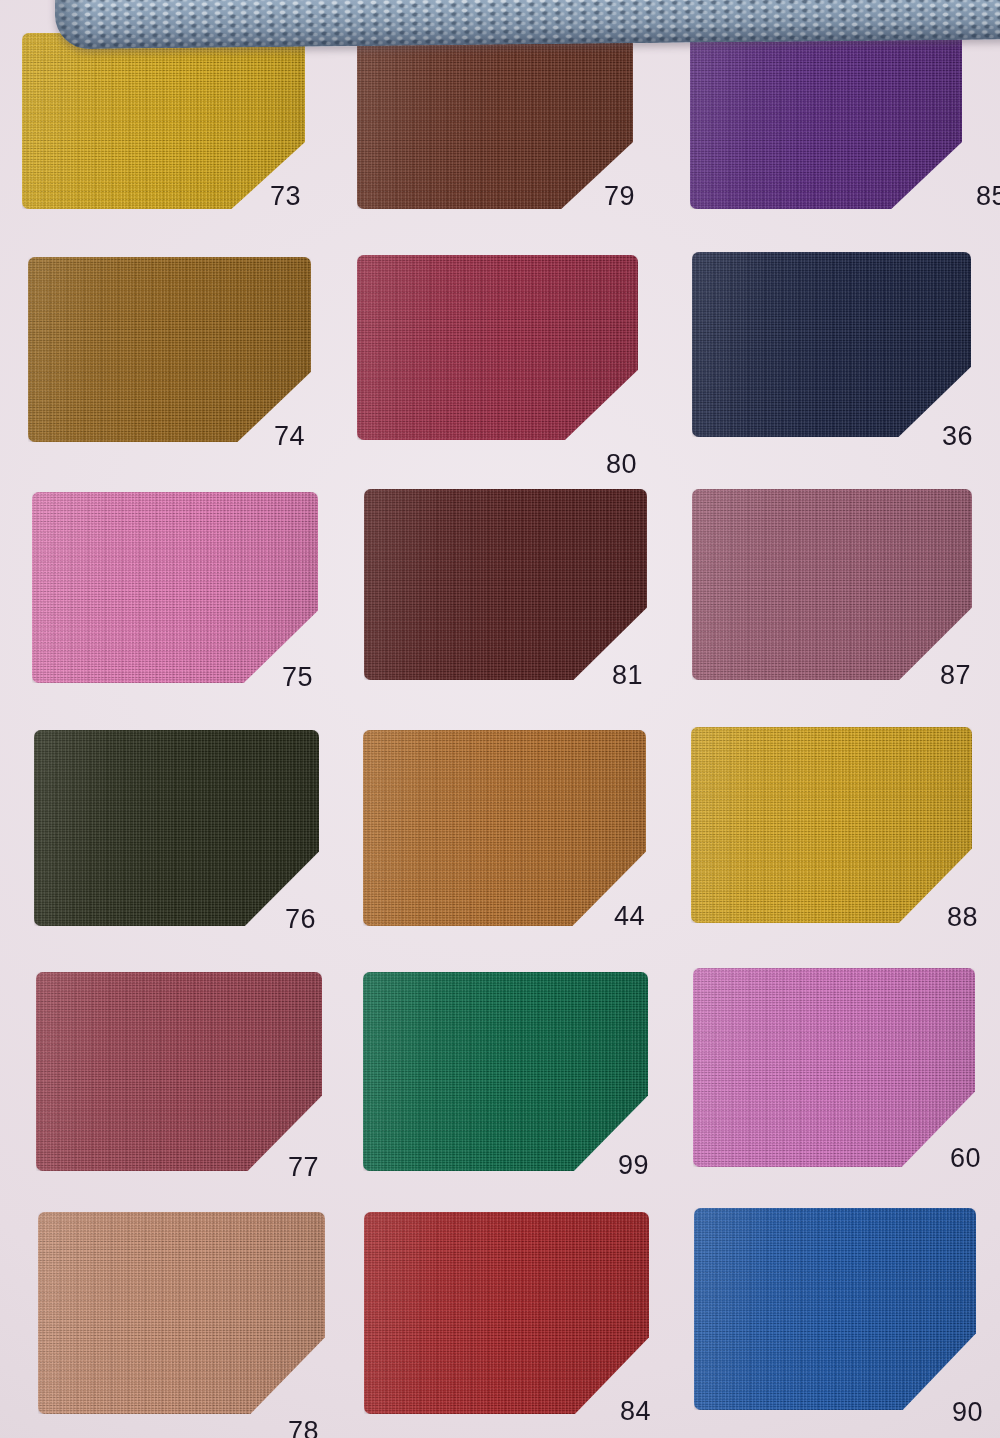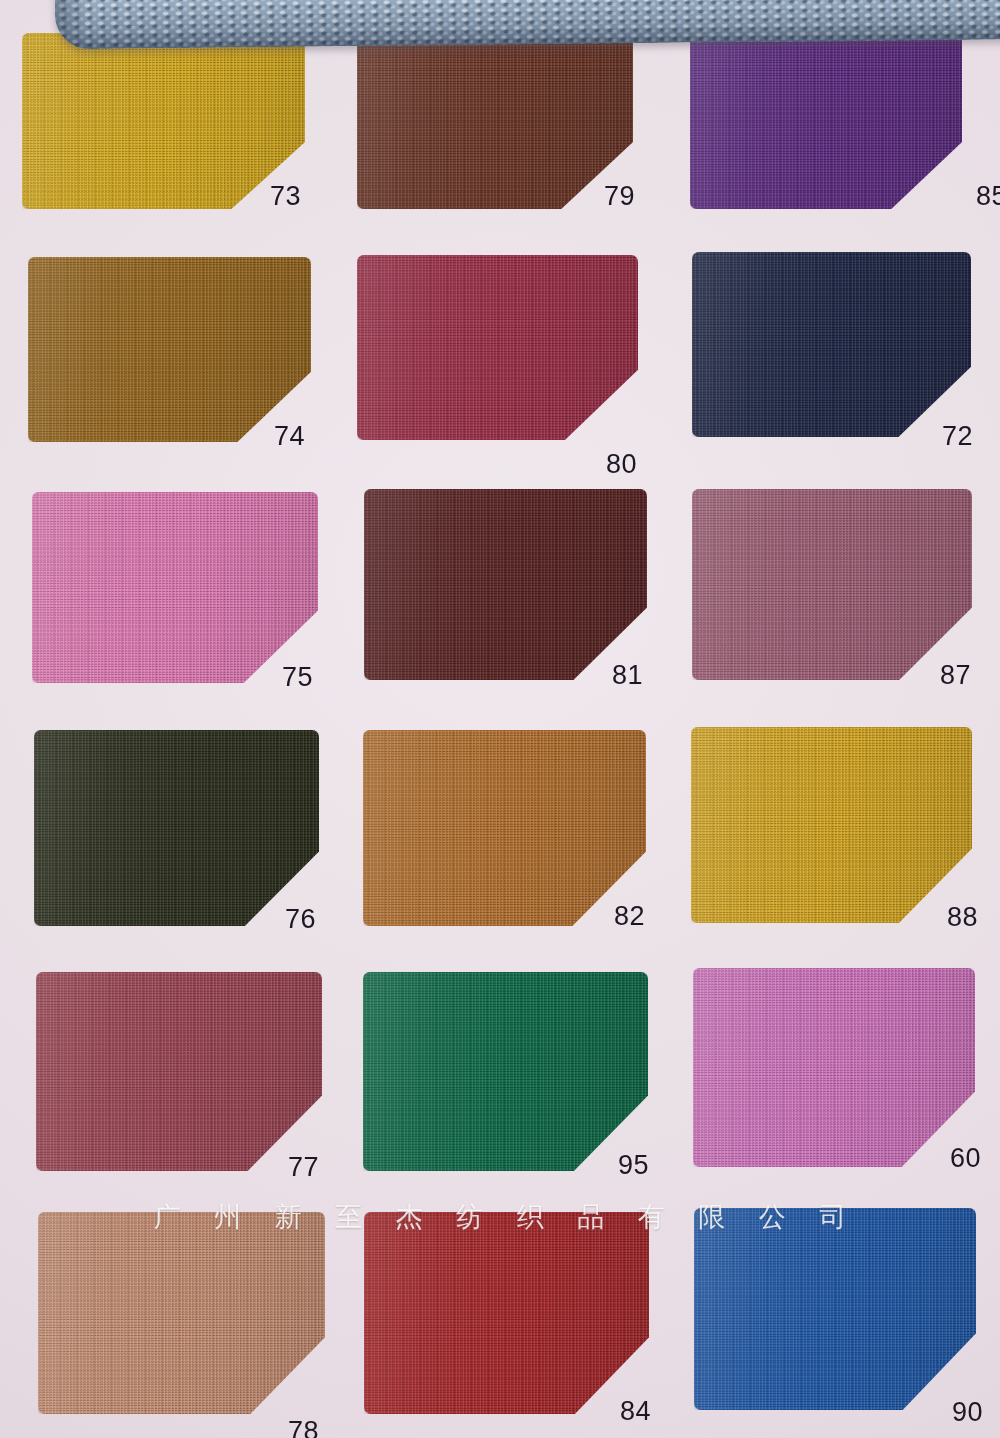--- a/index.html
+++ b/index.html
@@ -202,21 +202,21 @@
         </div>
         <div class="swatch-num" style="left: 606px; top: 423px; margin-top: 28px;">80</div>
       </div>
       <div class="swatch-cell">
         <div class="swatch" style="left: 692px; top: 252px; width: 279px; height: 185px;">
           <div class="fill" style="background: rgb(29, 37, 68);"></div>
           <div class="knit"></div>
           <div class="knit2"></div>
           <div class="sheen"></div>
         </div>
-        <div class="swatch-num" style="left: 942px; top: 423px;">72</div>
+        <div class="swatch-num" style="left: 942px; top: 423px;">36</div>
       </div>
       <div class="swatch-cell">
         <div class="swatch" style="left: 32px; top: 492px; width: 286px; height: 191px;">
           <div class="fill" style="background: rgb(224, 122, 180);"></div>
           <div class="knit"></div>
           <div class="knit2"></div>
           <div class="sheen"></div>
         </div>
         <div class="swatch-num" style="left: 282px; top: 664px;">75</div>
       </div>
@@ -247,21 +247,21 @@
         </div>
         <div class="swatch-num" style="left: 285px; top: 906px;">76</div>
       </div>
       <div class="swatch-cell">
         <div class="swatch" style="left: 363px; top: 730px; width: 283px; height: 196px;">
           <div class="fill" style="background: rgb(179, 112, 47);"></div>
           <div class="knit"></div>
           <div class="knit2"></div>
           <div class="sheen"></div>
         </div>
-        <div class="swatch-num" style="left: 614px; top: 903px;">82</div>
+        <div class="swatch-num" style="left: 614px; top: 903px;">44</div>
       </div>
       <div class="swatch-cell">
         <div class="swatch" style="left: 691px; top: 727px; width: 281px; height: 196px;">
           <div class="fill" style="background: rgb(211, 165, 33);"></div>
           <div class="knit"></div>
           <div class="knit2"></div>
           <div class="sheen"></div>
         </div>
         <div class="swatch-num" style="left: 947px; top: 904px;">88</div>
       </div>
@@ -274,21 +274,21 @@
         </div>
         <div class="swatch-num" style="left: 288px; top: 1154px; text-align: center;">77</div>
       </div>
       <div class="swatch-cell">
         <div class="swatch" style="left: 363px; top: 972px; width: 285px; height: 199px;">
           <div class="fill" style="background: rgb(13, 106, 73);"></div>
           <div class="knit"></div>
           <div class="knit2"></div>
           <div class="sheen"></div>
         </div>
-        <div class="swatch-num" style="left: 618px; top: 1152px;">95</div>
+        <div class="swatch-num" style="left: 618px; top: 1152px;">99</div>
       </div>
       <div class="swatch-cell">
         <div class="swatch" style="left: 693px; top: 968px; width: 282px; height: 199px;">
           <div class="fill" style="background: rgb(207, 115, 189);"></div>
           <div class="knit"></div>
           <div class="knit2"></div>
           <div class="sheen"></div>
         </div>
         <div class="swatch-num" style="left: 950px; top: 1145px;">60</div>
       </div>
@@ -315,16 +315,15 @@
           <div class="fill" style="background: rgb(31, 88, 168);"></div>
           <div class="knit"></div>
           <div class="knit2"></div>
           <div class="sheen"></div>
         </div>
         <div class="swatch-num" style="left: 952px; top: 1391px; margin-top: 8px;">90</div>
       </div>
     </div>
 
   <div id="watermark">
-    <div id="wm-cn">广 州 新 至 杰 纺 织 品 有 限 公 司</div>
   </div>
 
 </div>
 
 </body></html>

